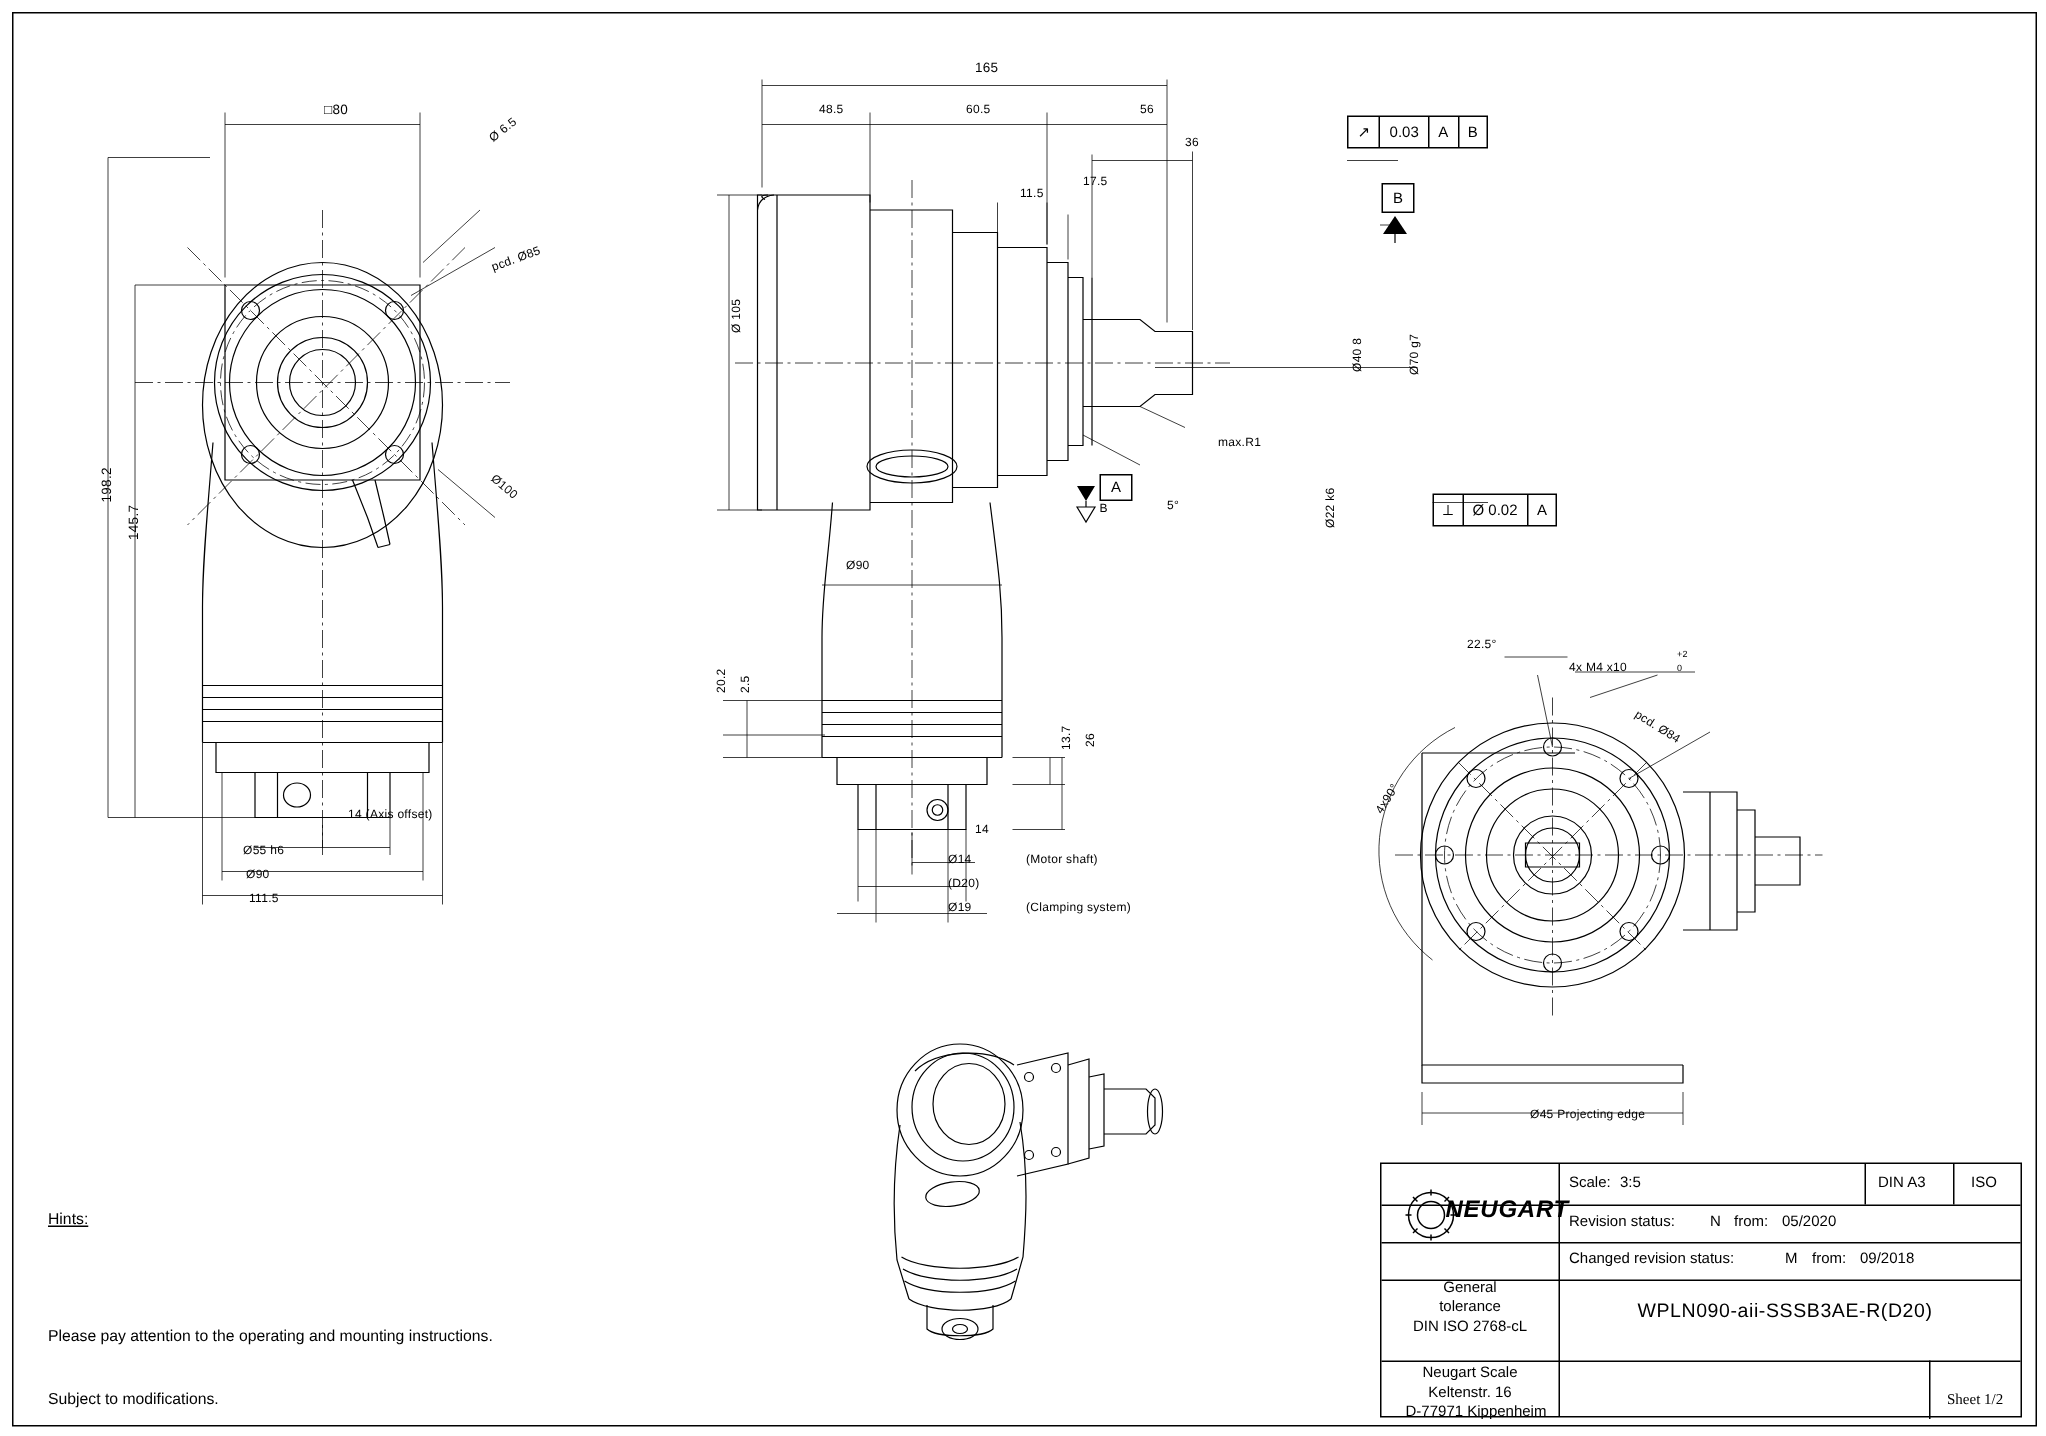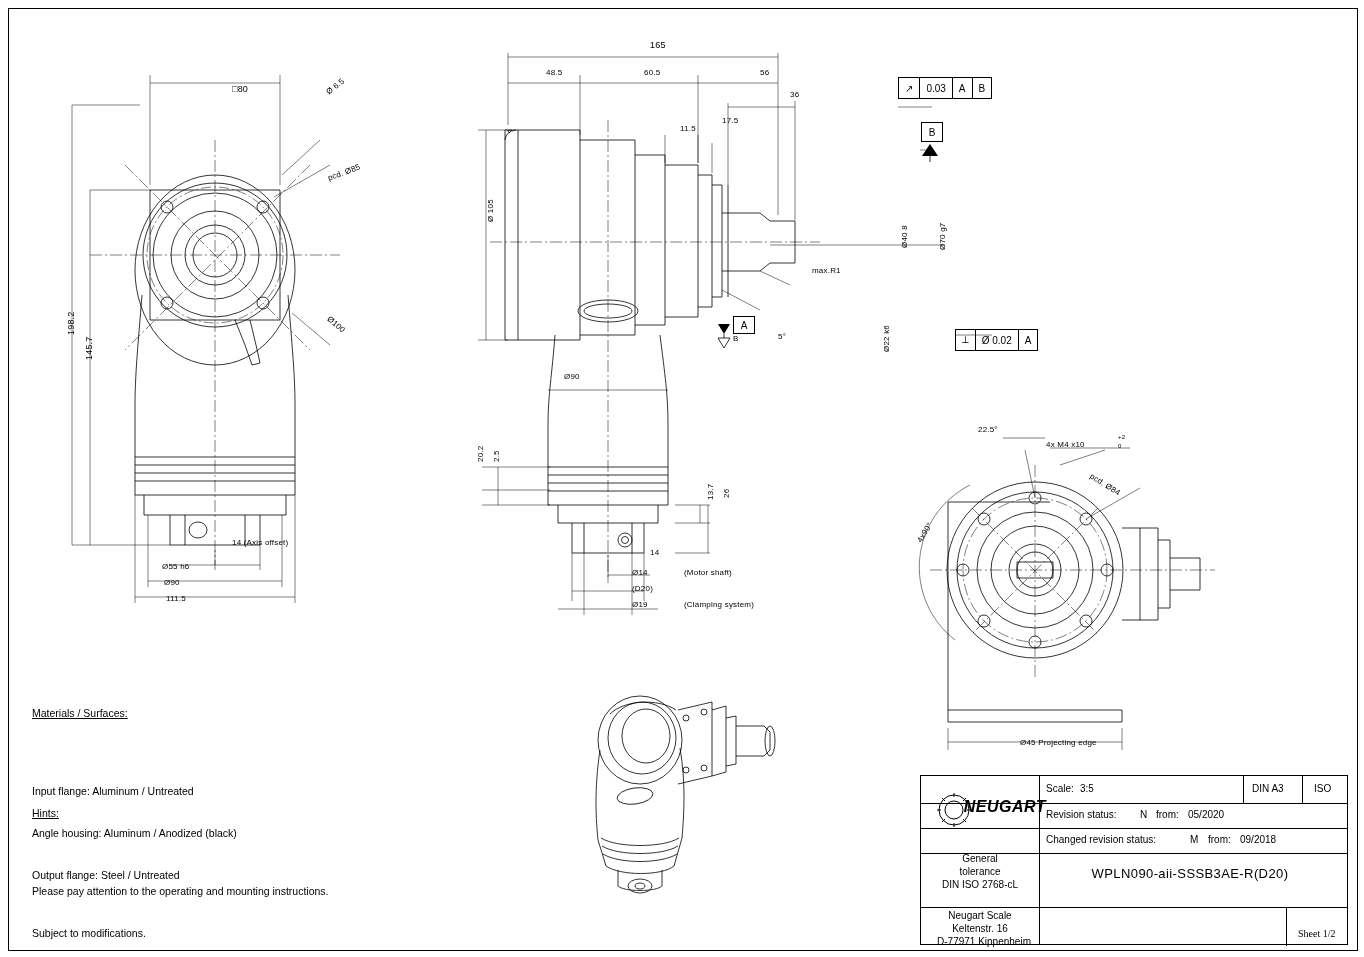--- a/index.html
+++ b/index.html
@@ -104,21 +104,21 @@
       <line x1="252" y1="470" x2="252" y2="542"></line>
       <line x1="105" y1="450" x2="105" y2="558"></line>
       <line x1="265" y1="450" x2="265" y2="558"></line>
 
       <line x1="252" y1="130" x2="290" y2="95"></line>
       <line x1="244" y1="152" x2="300" y2="120"></line>
       <line x1="262" y1="268" x2="300" y2="300"></line>
     </g>
   </svg>
 
-  <div class="lbl" style="left:216px;top:84px;margin-left:16px;">□80</div>
+  <div class="lbl" style="left:216px;top:68px;">□80</div>
   <div class="lbl sm" style="left:325px;top:82px;transform:rotate(-38deg);">Ø 6.5</div>
   <div class="lbl sm" style="left:327px;top:168px;transform:rotate(-20deg);">pcd. Ø85</div>
   <div class="lbl sm" style="left:326px;top:320px;transform:rotate(40deg);">Ø100</div>
   <div class="lbl rot90" style="left:66px;top:335px;">198.2</div>
   <div class="lbl rot90" style="left:84px;top:360px;">145.7</div>
   <div class="lbl sm" style="left:232px;top:538px;">14   (Axis offset)</div>
   <div class="lbl sm" style="left:162px;top:562px;">Ø55 h6</div>
   <div class="lbl sm" style="left:164px;top:578px;">Ø90</div>
   <div class="lbl sm" style="left:166px;top:594px;">111.5</div>
 
@@ -214,21 +214,21 @@
   <div class="lbl sm" style="left:546px;top:68px;">48.5</div>
   <div class="lbl sm" style="left:644px;top:68px;">60.5</div>
   <div class="lbl sm" style="left:760px;top:68px;">56</div>
   <div class="lbl sm" style="left:790px;top:90px;">36</div>
   <div class="lbl sm" style="left:680px;top:124px;">11.5</div>
   <div class="lbl sm" style="left:722px;top:116px;">17.5</div>
   <div class="lbl sm rot90" style="left:486px;top:222px;">Ø 105</div>
   <div class="lbl sm rot90" style="left:900px;top:248px;">Ø40 8</div>
   <div class="lbl sm rot90" style="left:938px;top:250px;">Ø70 g7</div>
   <div class="lbl sm rot90" style="left:882px;top:352px;">Ø22 k6</div>
-  <div class="lbl sm" style="left:812px;top:266px;">max.R1</div>
+  <div class="lbl sm" style="left:812px;top:290px;">max.R1</div>
   <div class="lbl sm" style="left:778px;top:332px;">5°</div>
   <div class="lbl sm" style="left:564px;top:372px;">Ø90</div>
   <div class="lbl sm rot90" style="left:476px;top:462px;">20.2</div>
   <div class="lbl sm rot90" style="left:492px;top:462px;">2.5</div>
   <div class="lbl sm rot90" style="left:706px;top:500px;">13.7</div>
   <div class="lbl sm rot90" style="left:722px;top:498px;">26</div>
   <div class="lbl sm" style="left:650px;top:548px;">14</div>
   <div class="lbl sm" style="left:632px;top:568px;">Ø14</div>
   <div class="lbl sm" style="left:684px;top:568px;">(Motor shaft)</div>
   <div class="lbl sm" style="left:632px;top:584px;">(D20)</div>
@@ -349,27 +349,20 @@
       <ellipse cx="190" cy="61" rx="5" ry="15"></ellipse>
       <circle cx="106" cy="38" r="3"></circle>
         <circle cx="124" cy="32" r="3"></circle>
       <circle cx="106" cy="90" r="3"></circle>
         <circle cx="124" cy="88" r="3"></circle>
       <ellipse cx="55" cy="116" rx="18" ry="8" transform="rotate(-8 55 116)"></ellipse>
       <path d="M30 34 C44 20 78 18 96 30"></path>
     </g>
   </svg>
 
-  <div class="notes" style="left:32px;top:678px;">
-    <div style="text-decoration:underline;">Materials / Surfaces:</div>
-    <div style="height:8px;"></div>
-    <div>Input flange: Aluminum / Untreated</div>
-    <div>Angle housing: Aluminum / Anodized (black)</div>
-    <div>Output flange: Steel / Untreated</div>
-  </div>
 
   <div class="notes" style="left:32px;top:778px;">
     <div style="text-decoration:underline;">Hints:</div>
     <div style="height:8px;"></div>
     <div>Please pay attention to the operating and mounting instructions.</div>
     <div>Subject to modifications.</div>
     
     
     
   </div>

